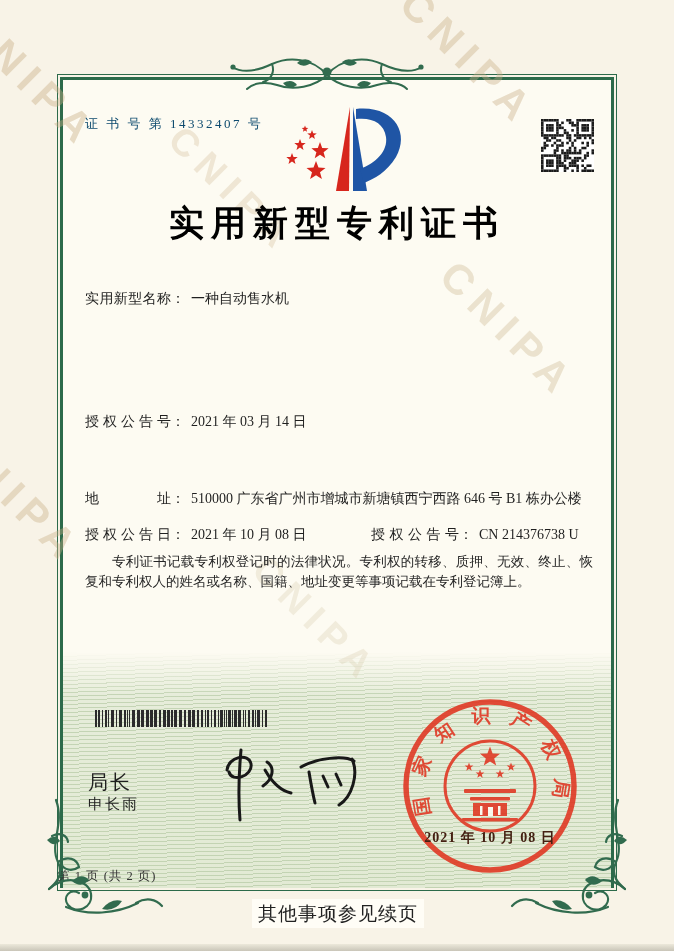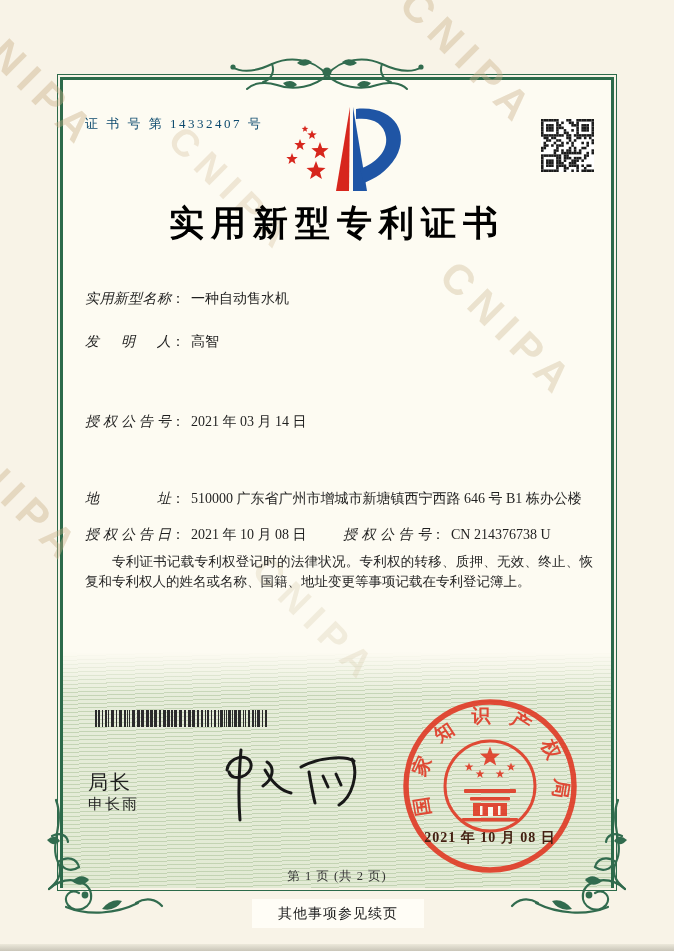--- a/index.html
+++ b/index.html
@@ -33,43 +33,43 @@
   
   .orn{position:absolute;z-index:3;pointer-events:none;}
   
   .cert-no{position:absolute;left:85px;top:115px;z-index:2;font-size:13px;letter-spacing:2.5px;color:#0c4a6e;}
   .logo{position:absolute;left:272px;top:99px;z-index:2;}
   .qr{position:absolute;left:541px;top:119px;width:53px;height:53px;z-index:2;background:#fff;}
   .title{position:absolute;left:57px;width:560px;top:200px;z-index:2;text-align:center;
     font-size:35px;font-weight:700;letter-spacing:7px;color:#000000;}
   
   .field-row{position:absolute;left:85px;width:510px;z-index:2;font-size:14px;line-height:22px;}
-  .f-label{display:inline-block;width:86px;text-align:justify;text-align-last:justify;vertical-align:top;font-style:italic;}
+  .f-label{display:inline-block;width:86px;text-align:justify;text-align-last:justify;vertical-align:top;}
   .f-colon{vertical-align:top;}
   .f-value{display:inline-block;vertical-align:top;margin-left:6px;}
   .f-value.addr{max-width:398px;}
   .f-value.widen{min-width:150px;}
-  .pair2{margin-left:2px;}
+  .pair2{margin-left:30px;}
   .pair2 .f-label{width:88px;}
   
   .body-text{position:absolute;left:85px;top:552px;width:508px;z-index:2;
     font-size:13.5px;line-height:19.5px;text-align:justify;color:#262626;}
   .body-text p{margin:0;text-indent:2em;}
   
   .barcode{position:absolute;left:95px;top:710px;width:176px;height:17px;z-index:2;}
   .officer-title{position:absolute;left:88px;top:769px;z-index:2;font-size:20px;letter-spacing:2px;}
   .officer-name{position:absolute;left:88px;top:795px;z-index:2;font-size:15px;letter-spacing:2px;text-align:center;}
   .signature{position:absolute;left:205px;top:740px;z-index:2;}
   .seal{position:absolute;left:398px;top:697px;z-index:4;opacity:.88;}
   .seal-date{position:absolute;left:404px;top:829px;width:172px;z-index:5;text-align:center;
     font-size:14px;letter-spacing:1px;color:#442012;font-weight:600;}
-  .page-num{position:absolute;left:57px;width:560px;top:868px;z-index:2;text-align:center;
+  .page-num{position:absolute;left:57px;width:560px;top:868px;z-index:2;text-align:left;
     font-size:12.5px;letter-spacing:1px;color:#333;}
   .continuation{position:absolute;left:252px;top:899px;width:172px;height:29px;z-index:2;
-    background:#fffdf6;text-align:center;line-height:29px;font-size:14px;letter-spacing:1px;color:#222;}
+    background:#fffdf6;text-align:center;line-height:29px;font-size:19px;letter-spacing:1px;color:#222;}
 </style>
 </head>
 <body>
 
 <div class="page">
 
   <div class="frame">
     <div class="frame-inner"></div>
   </div>
   <div class="guilloche"></div>
@@ -376,23 +376,20 @@
       <rect x="45.43" y="50.48" width="2.57" height="2.57" fill="#1a1a1a"></rect>
       <rect x="47.95" y="50.48" width="2.57" height="2.57" fill="#1a1a1a"></rect>
       <rect x="50.48" y="50.48" width="2.57" height="2.57" fill="#1a1a1a"></rect>
     </svg>
 
   <div class="title">实用新型专利证书</div>
 
   <div class="field-row" style="top:288px">
     <span class="f-label">实用新型名称</span><span class="f-colon">：</span><span class="f-value">一种自动售水机</span>
   </div>
-  <div class="field-row" style="top:331px">
-    <span class="f-label">发明人</span><span class="f-colon">：</span><span class="f-value">高智</span>
-  </div>
   <div class="field-row" style="top:411px">
     <span class="f-label">授权公告号</span><span class="f-colon">：</span><span class="f-value">2021 年 03 月 14 日</span>
   </div>
   <div class="field-row" style="top:488px">
     <span class="f-label">地址</span><span class="f-colon">：</span><span class="f-value addr">510000 广东省广州市增城市新塘镇西宁西路 646 号 B1 栋办公楼</span>
   </div>
   <div class="field-row" style="top:524px">
     <span class="f-label">授权公告日</span><span class="f-colon">：</span><span class="f-value widen">2021 年 10 月 08 日</span><span class="pair2"><span class="f-label">授权公告号</span><span class="f-colon">：</span><span class="f-value">CN 214376738 U</span></span>
   </div>
 

